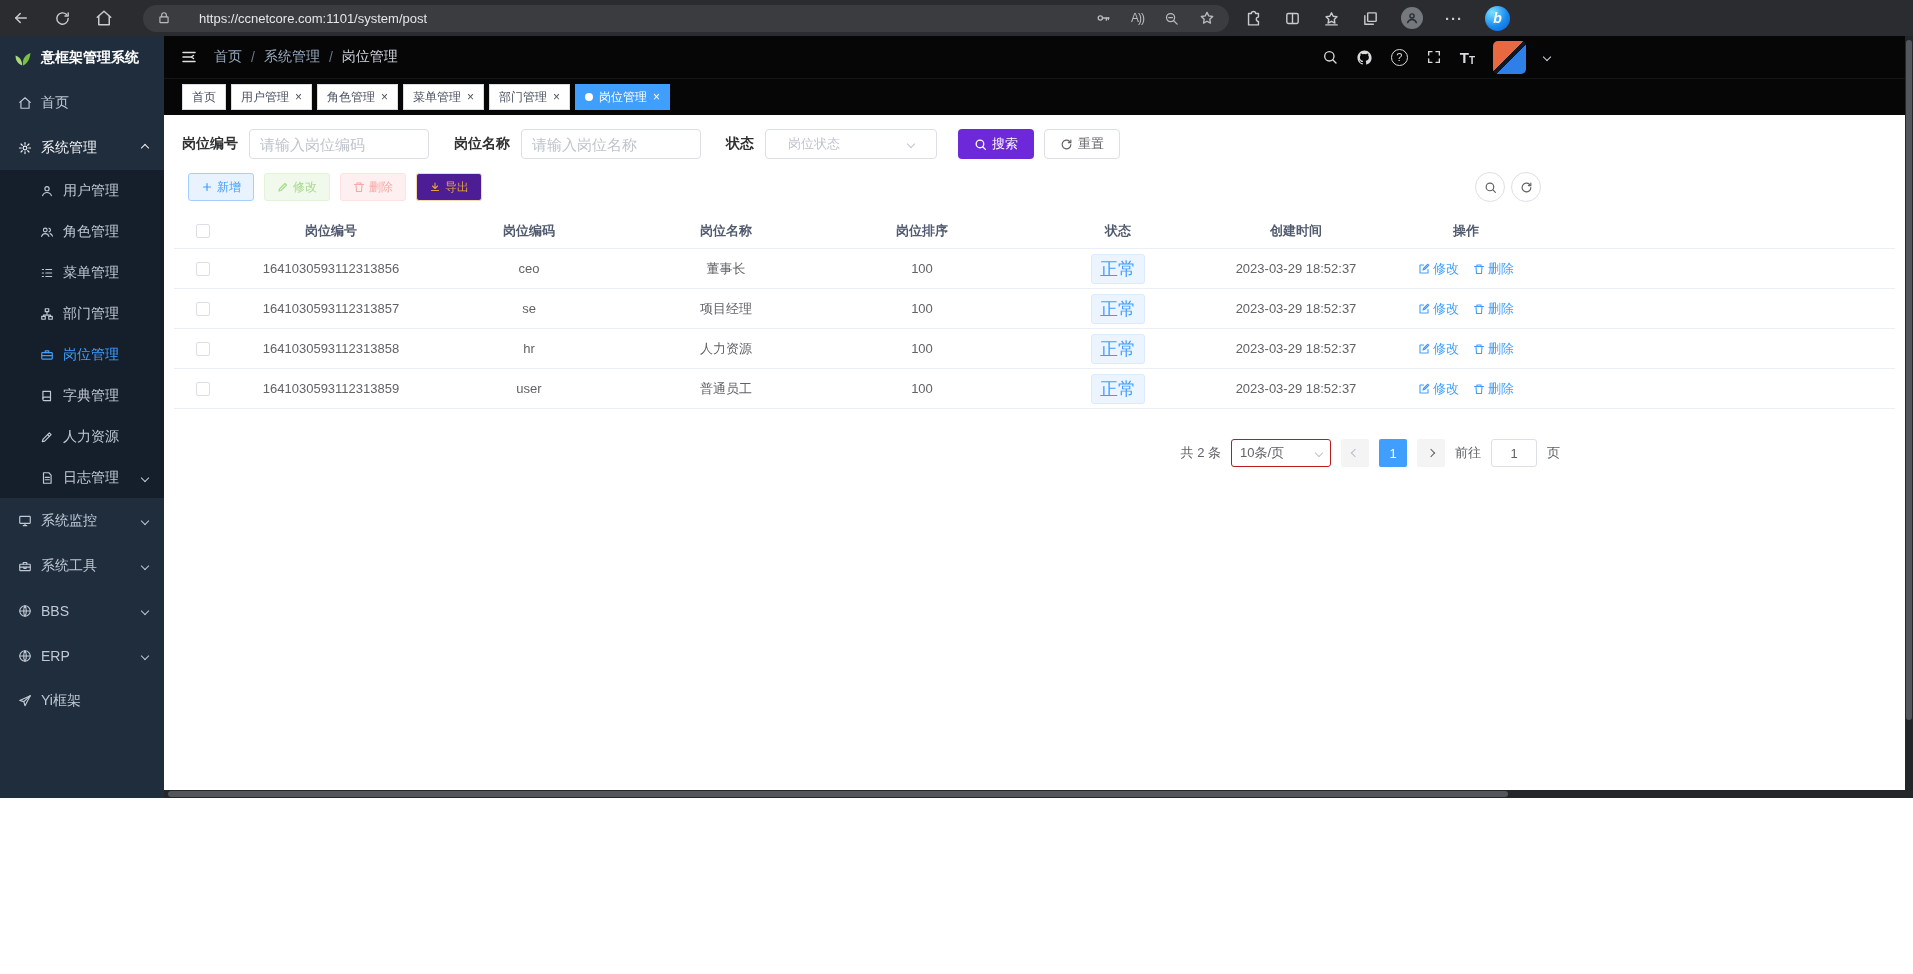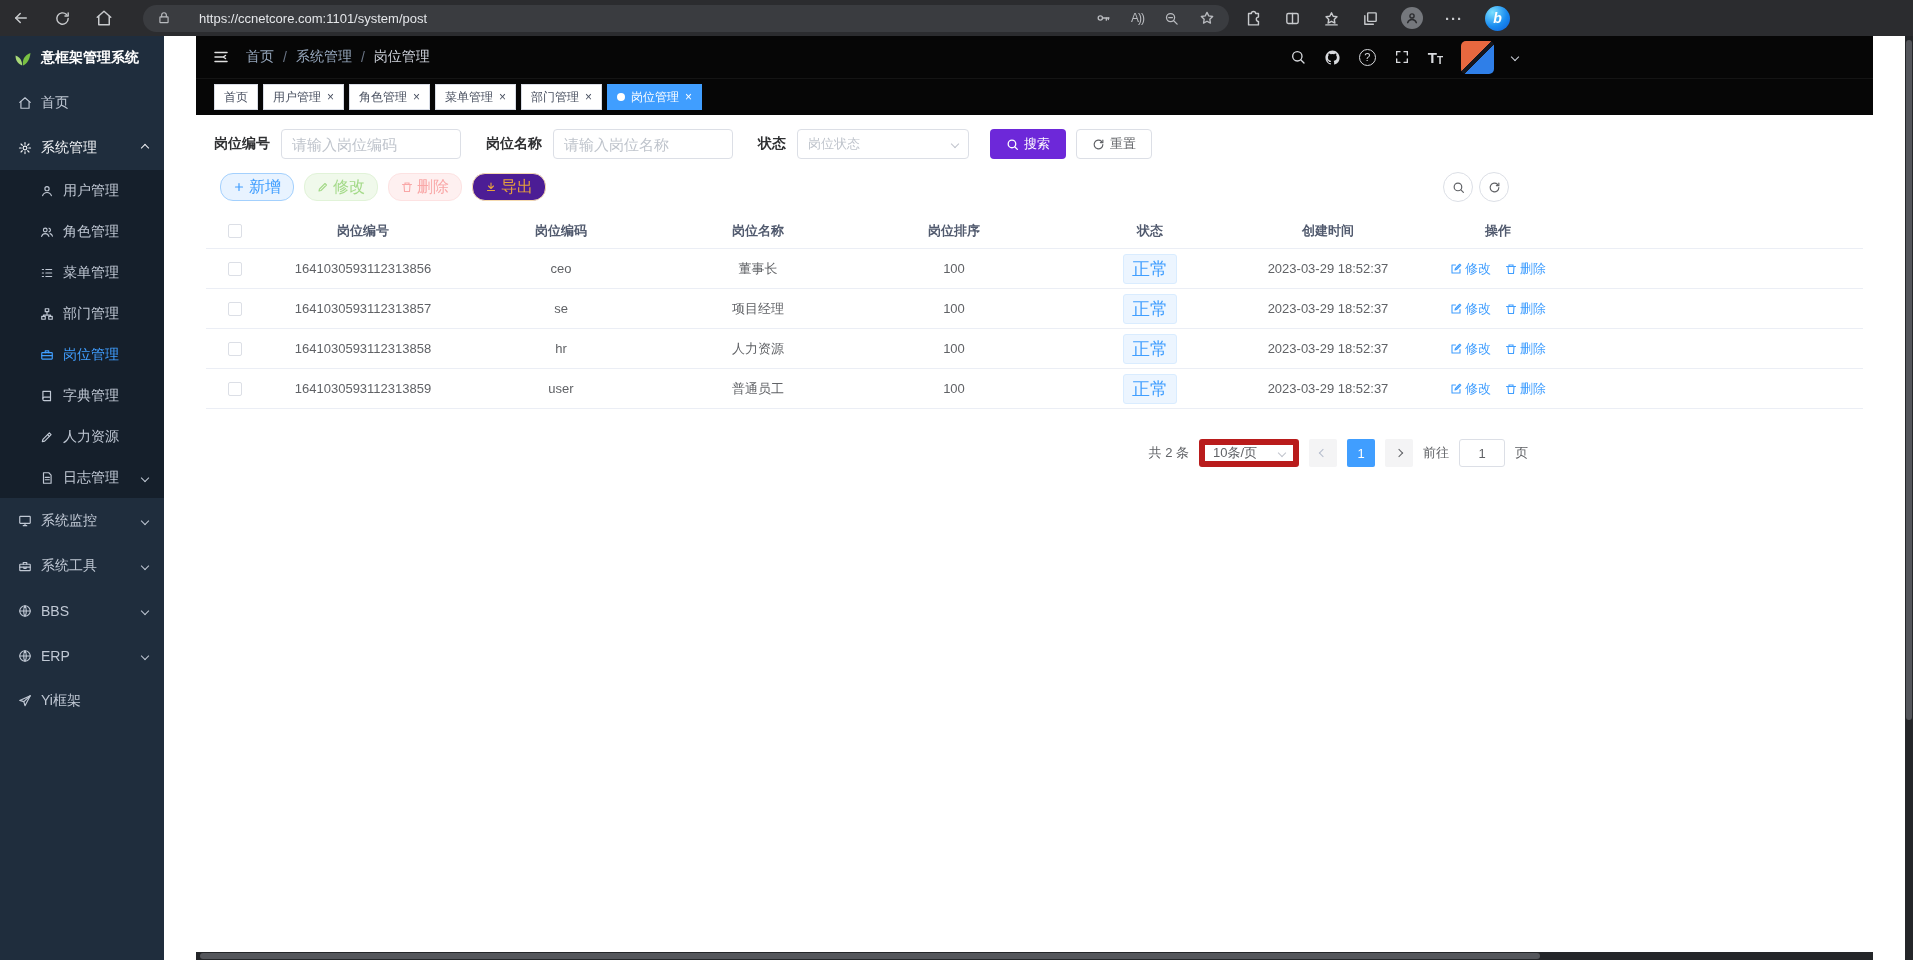--- a/index.html
+++ b/index.html
@@ -14,21 +14,21 @@
   .addr { margin-left:30px; width:1086px; height:27px; border-radius:14px; background:#3a3c40; display:flex; align-items:center; padding:0 14px; gap:28px; color:#b9bbbf; }
   .url { color:#e4e6e9; font-size:13px; white-space:nowrap; }
   .aright { margin-left:auto; display:flex; align-items:center; gap:20px; }
   .btools { margin-left:16px; display:flex; align-items:center; gap:22px; color:#c8cacd; }
   .ra { font-size:12px; letter-spacing:-1px; }
   .bavatar { width:22px; height:22px; border-radius:50%; background:#75787d; display:flex; align-items:center; justify-content:center; color:#2b2c2f; }
   .more { font-size:15px; font-weight:bold; letter-spacing:1px; }
   .copilot { width:25px; height:25px; border-radius:50%; background:radial-gradient(circle at 30% 25%,#7be0ff,#1a8cf0 55%,#0b5cd8); color:#fff; font-size:14px; font-weight:bold; font-style:italic; display:flex; align-items:center; justify-content:center; }
 
   
-  .app { display:flex; height:924px;gap:32px; }
+  .app { display:flex; height:762px; }
   .side { flex:0 0 164px; background:#1f2d3d; color:#c0c8d4; overflow:hidden; }
   .mainc { flex:1; min-width:0; display:flex; flex-direction:column; }
   .vsb { flex:0 0 8px; background:#242629; position:relative; }
   .vsb .thumb { position:absolute; left:1px; right:1px; top:4px; height:680px; background:#54565b; border-radius:4px; }
 
   
   .logo { height:44px; display:flex; align-items:center; gap:8px; padding-left:13px; }
   .logo span { color:#fff; font-size:14px; font-weight:bold; white-space:nowrap; }
   .mi { height:45px; display:flex; align-items:center; gap:9px; padding-left:18px; font-size:14px; position:relative; cursor:pointer; white-space:nowrap; }
   .mi .car { position:absolute; right:16px; }
@@ -60,47 +60,47 @@
   
   .content { flex:1; background:#fff; padding:7px 10px 0; position:relative; min-height:0; }
   .hsb { height:8px; background:#242629; position:relative; }
   .hsb .thumb { position:absolute; top:1px; bottom:1px; left:4px; width:1340px; background:#54565b; border-radius:4px; }
 
   .frow { display:flex; align-items:center; margin:7px 0 0 8px; font-size:14px; color:#303133; }
   .flabel { font-weight:bold; margin-right:11px; white-space:nowrap; }
   .g2 { margin-left:25px; }
   .finput { width:180px; height:30px; border:1px solid #dcdfe6; border-radius:4px; padding:0 10px; font-size:15px; color:#606266; outline:none; background:#fff; font-family:inherit; }
   .finput::placeholder { color:#bfc4cc; }
-  .fsel { width:172px; height:30px; border:1px solid #dcdfe6; border-radius:4px; padding:0 10px; display:flex; align-items:center; justify-content:space-between; color:#bfc4cc; font-size:13px; cursor:pointer; }
+  .fsel { width:172px; height:30px; border:1px solid #dcdfe6; border-radius:4px; padding:0 22px; display:flex; align-items:center; justify-content:space-between; color:#bfc4cc; font-size:13px; cursor:pointer; }
   .fsel .chev { color:#c0c4cc; }
   .btn { display:inline-flex; align-items:center; gap:5px; border-radius:4px; cursor:pointer; border:1px solid transparent; font-size:13px; height:30px; padding:0 15px; font-family:inherit; }
   .btn-search { background:#6d28d9; color:#fff; margin-left:21px; }
   .btn-reset { background:#fff; color:#606266; border-color:#dcdfe6; margin-left:10px; }
 
   .btnrow { margin-top:14px; padding-left:14px; display:flex; gap:10px; position:relative; }
-  .sbtn { height:28px; padding:0 12px; font-size:16px; border-radius:13px; display:inline-flex; align-items:center; gap:4px; cursor:pointer; border:1px solid; background:#fff; font-family:inherit; }
+  .sbtn { height:28px; padding:0 12px; font-size:12px; border-radius:3px; display:inline-flex; align-items:center; gap:4px; cursor:pointer; border:1px solid; background:#fff; font-family:inherit; }
   .sbtn.add { color:#409eff; background:#e8f3ff; border-color:#a3d0fd; }
   .sbtn.edit { color:#a4da89; background:#f0f9eb; border-color:#e1f3d8; cursor:not-allowed; }
   .sbtn.del { color:#f9a7a7; background:#fef0f0; border-color:#fde2e2; cursor:not-allowed; }
   .sbtn.exp { color:#e6a23c; background:#4c1d95; border-color:#f5dab1; }
   .circ { position:absolute; top:-1px; width:30px; height:30px; border:1px solid #dcdfe6; border-radius:50%; display:flex; align-items:center; justify-content:center; color:#606266; background:#fff; cursor:pointer; }
   .circ.c1 { right:390px; } .circ.c2 { right:354px; }
 
   .tbl { margin-top:12px; }
   .thead,.trw { display:grid; grid-template-columns:58px 198px 198px 196px 196px 196px 160px 180px auto; align-items:center; border-bottom:1px solid #ebeef5; }
   .thead { height:36px; font-weight:bold; color:#515a6e; font-size:13px; }
   .trw { height:40px; color:#606266; font-size:13px; }
   .tc { text-align:center; }
   .cb { width:14px; height:14px; border:1px solid #dcdfe6; border-radius:2px; background:#fff; display:inline-block; cursor:pointer; vertical-align:middle; }
   .stag { display:inline-block; padding:2px 8px; background:#ecf5ff; border:1px solid #d9ecff; color:#409eff; border-radius:3px; font-size:18px; }
   .acts { display:flex; align-items:center; justify-content:center; gap:14px; }
   .alink { color:#409eff; display:inline-flex; align-items:center; gap:3px; cursor:pointer; }
 
   .pager { display:flex; align-items:center; justify-content:flex-end; margin:30px 335px 0 0; font-size:13px; color:#606266; gap:10px; }
-  .psel { width:100px; height:28px; border:6px solid #b91c1c; border-radius:3px; display:flex; align-items:center; justify-content:space-between; padding:0 8px; cursor:pointer; color:#606266; }
+  .psel { width:100px; height:28px; border:1px solid #b91c1c; border-radius:3px; display:flex; align-items:center; justify-content:space-between; padding:0 8px; cursor:pointer; color:#606266; }
   .psel .chev { color:#c0c4cc; }
   .pbtn { min-width:28px; height:28px; border-radius:2px; background:#f4f4f5; display:flex; align-items:center; justify-content:center; cursor:pointer; color:#606266; }
   .pbtn.prev { color:#b4bccc; }
   .pbtn.cur { background:#409eff; color:#fff; cursor:default; }
   .pgoto { width:46px; height:28px; border:1px solid #dcdfe6; border-radius:3px; text-align:center; font-size:13px; color:#606266; outline:none; font-family:inherit; }
 </style>
 </head>
 <body>
 
 <div class="bbar">

